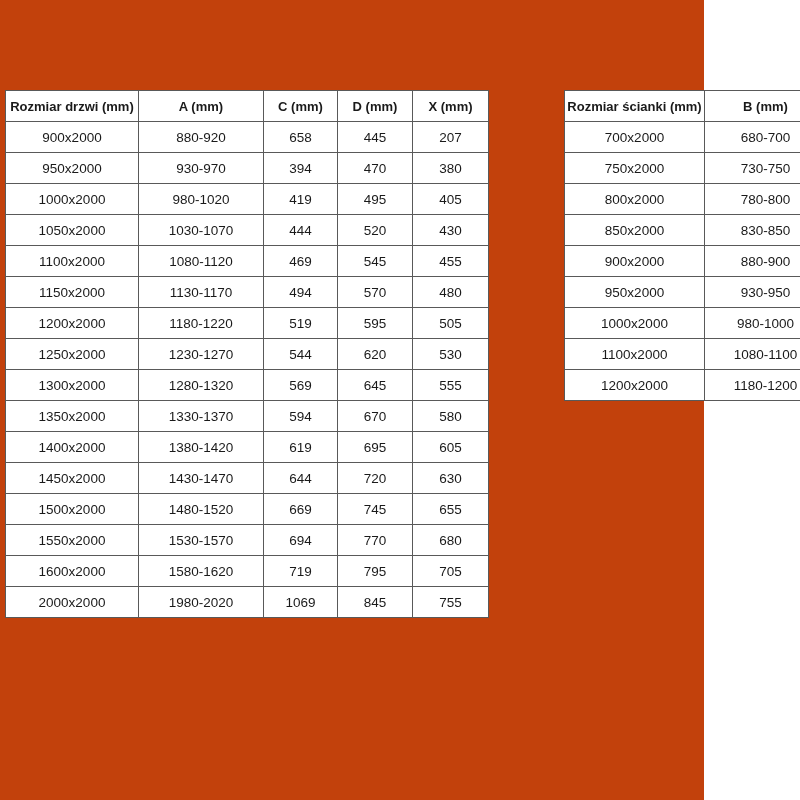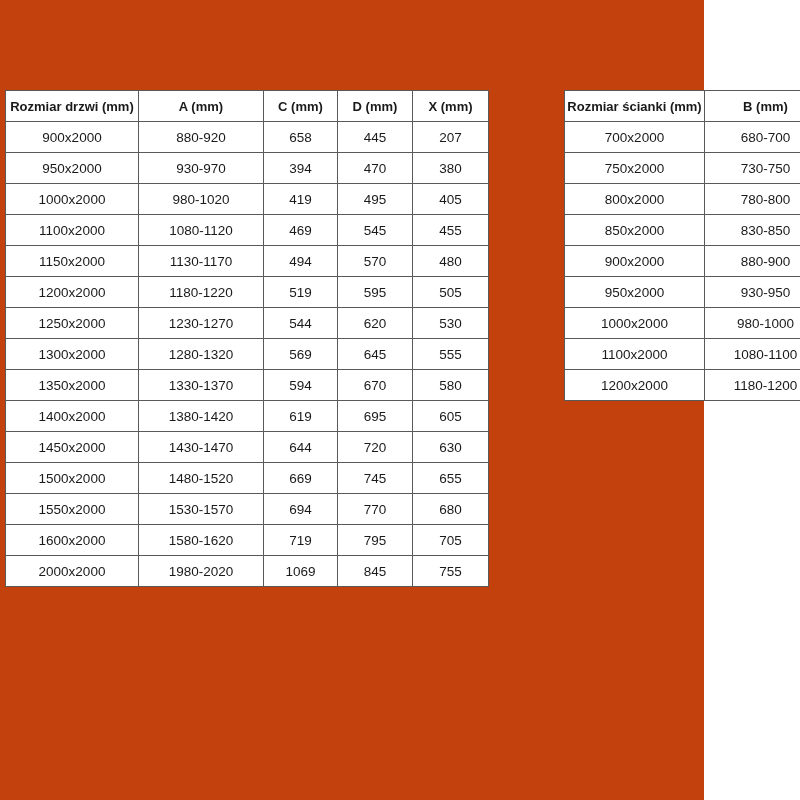--- a/index.html
+++ b/index.html
@@ -68,20 +68,27 @@
           <td>380</td>
         </tr>
         <tr>
           <td>1000x2000</td>
           <td>980-1020</td>
           <td>419</td>
           <td>495</td>
           <td>405</td>
         </tr>
         <tr>
+          <td>1050x2000</td>
+          <td>1030-1070</td>
+          <td>444</td>
+          <td>520</td>
+          <td>430</td>
+        </tr>
+        <tr>
           <td>1100x2000</td>
           <td>1080-1120</td>
           <td>469</td>
           <td>545</td>
           <td>455</td>
         </tr>
         <tr>
           <td>1150x2000</td>
           <td>1130-1170</td>
           <td>494</td>

